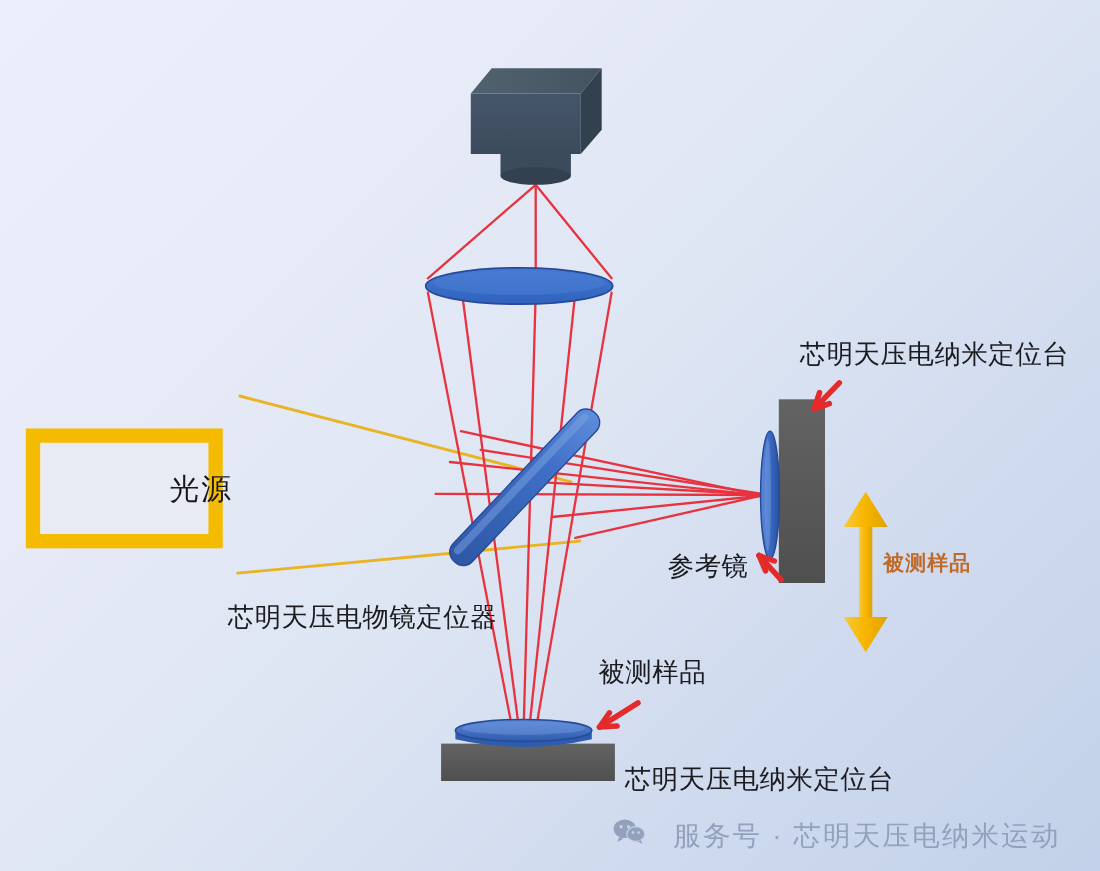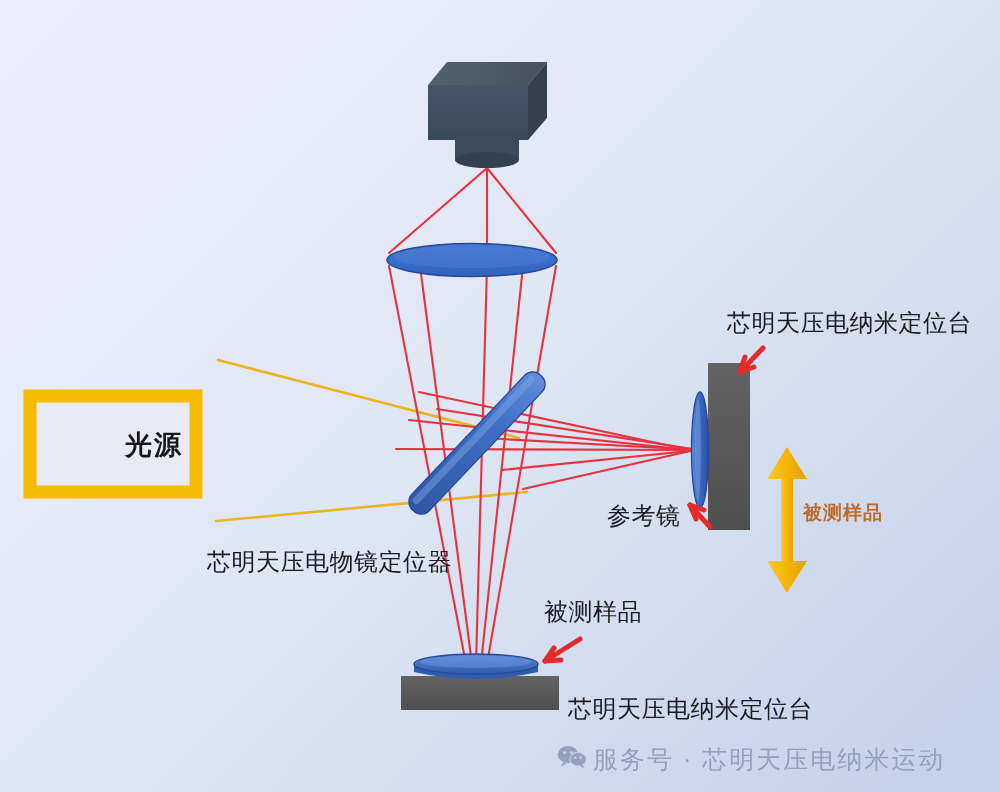--- a/index.html
+++ b/index.html
@@ -26,26 +26,26 @@
   .lbl {
     position: absolute;
     color: #1c1c20;
     font-size: 24px;
     line-height: 1.1;
     white-space: nowrap;
     letter-spacing: 0.5px;
   }
   #label-source-text {
     position: absolute;
-    left: 76px;
+    left: 56px;
     top: 427px;
     width: 156px;
-    text-align: center;
+    text-align: right;
     font-size: 27px;
-    font-weight: bold;
+    font-weight: normal;
     color: #18181c;
     letter-spacing: 2px;
   }
   #label-objective-positioner { left: 163px; top: 549px; margin-left: 44px; }
   #label-stage-top          { left: 727px; top: 310px; }
   #label-reference-mirror   { left: 607px; top: 503px; }
   #label-sample            { left: 544px; top: 599px; }
   #label-stage-bottom      { left: 568px; top: 696px; }
   #label-move-direction {
     left: 803px; top: 503px;
@@ -54,21 +54,21 @@
     color: #c06a2a;
     letter-spacing: 1px;
   }
 
   #watermark {
     position: absolute;
     left: 557px;
     top: 743px;
     display: flex;
     align-items: center;
-    gap: 6px;
+    gap: 25px;
     color: #8e9db9;
     font-size: 25px;
     letter-spacing: 2px;
     white-space: nowrap;
     opacity: 0.92;
   }
   #watermark .wm-icon { display: block; }
 </style>
 </head>
 <body>

